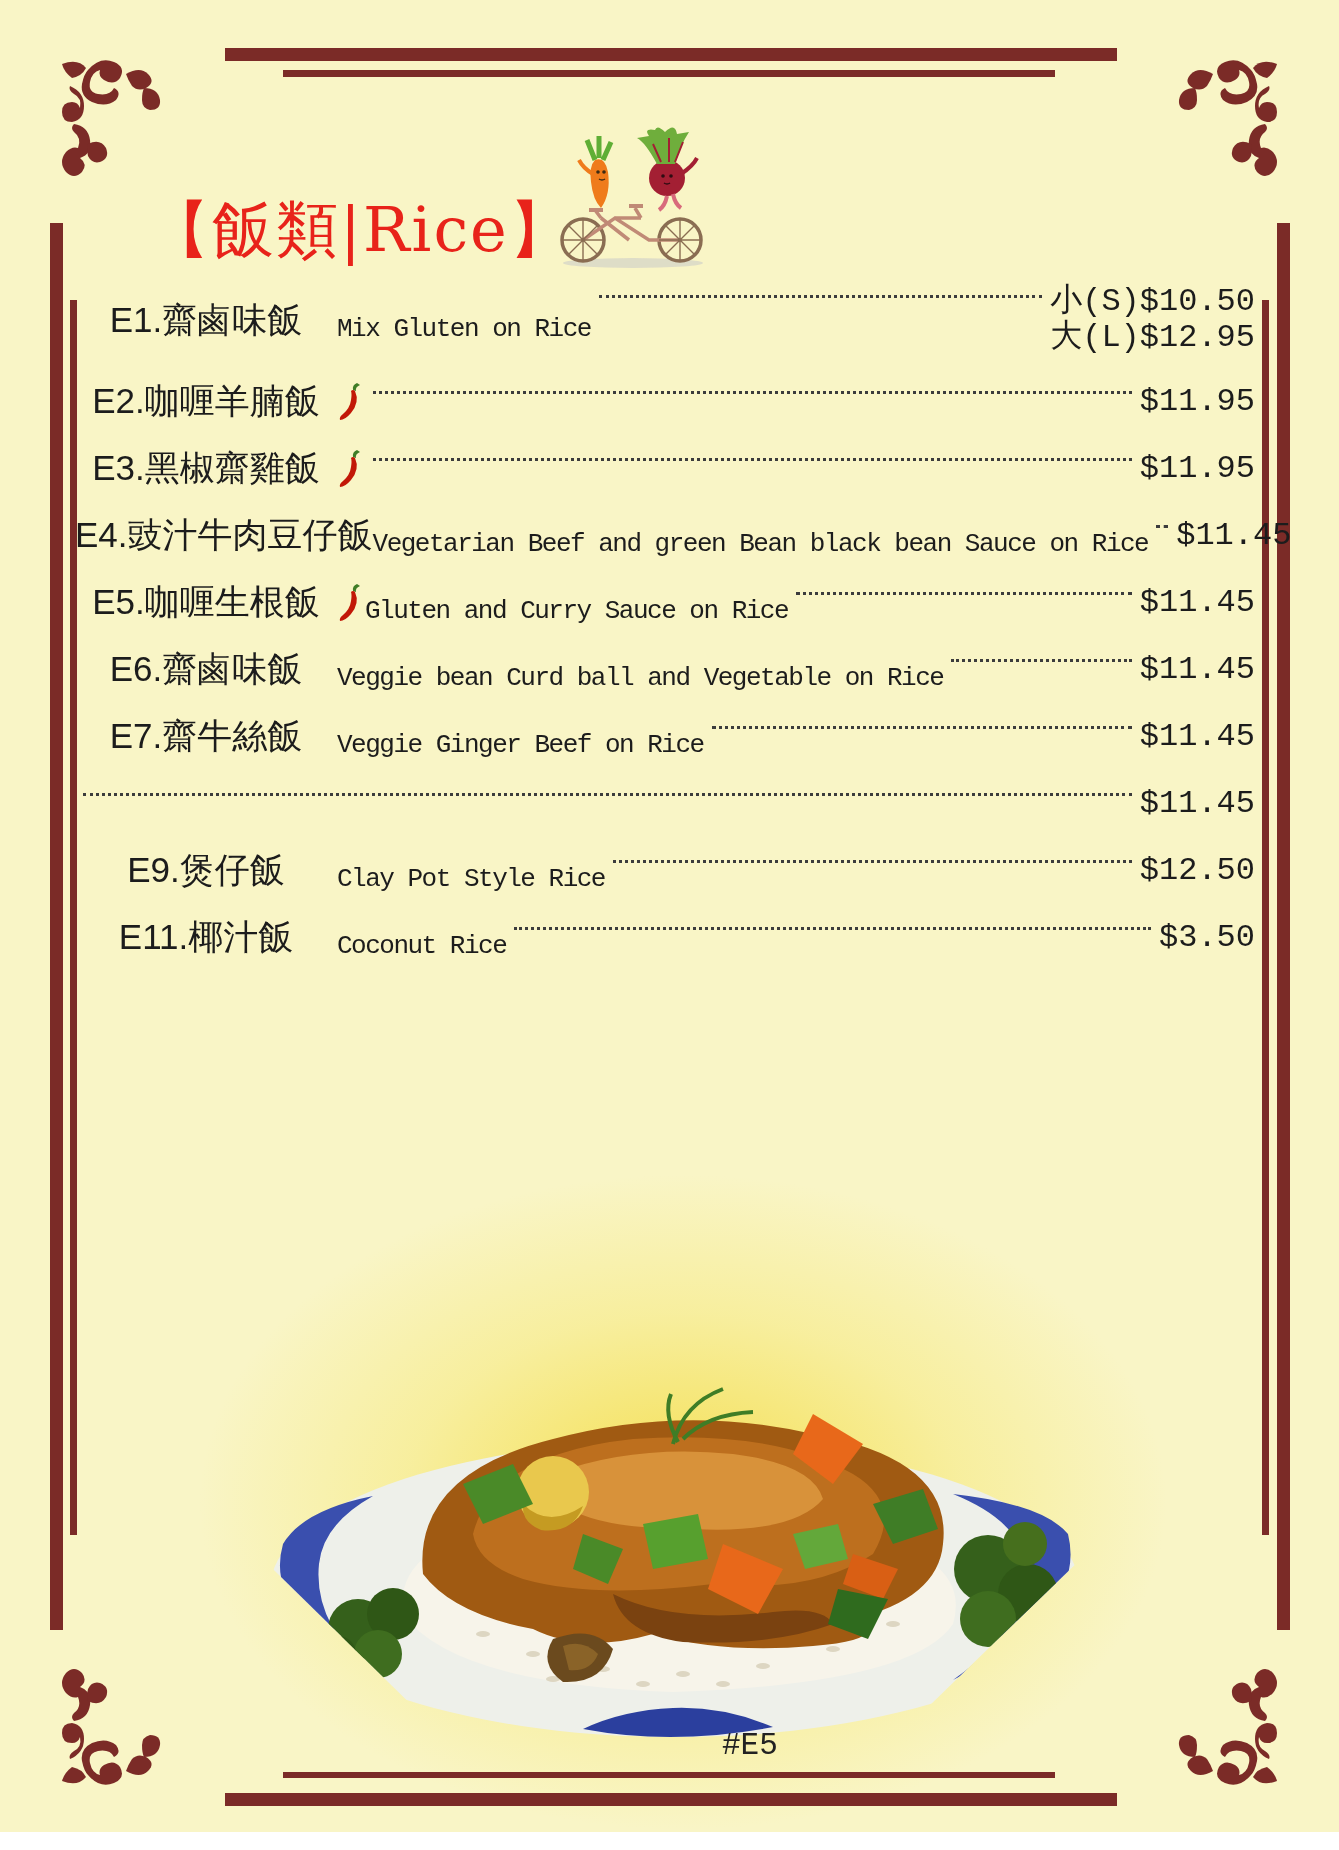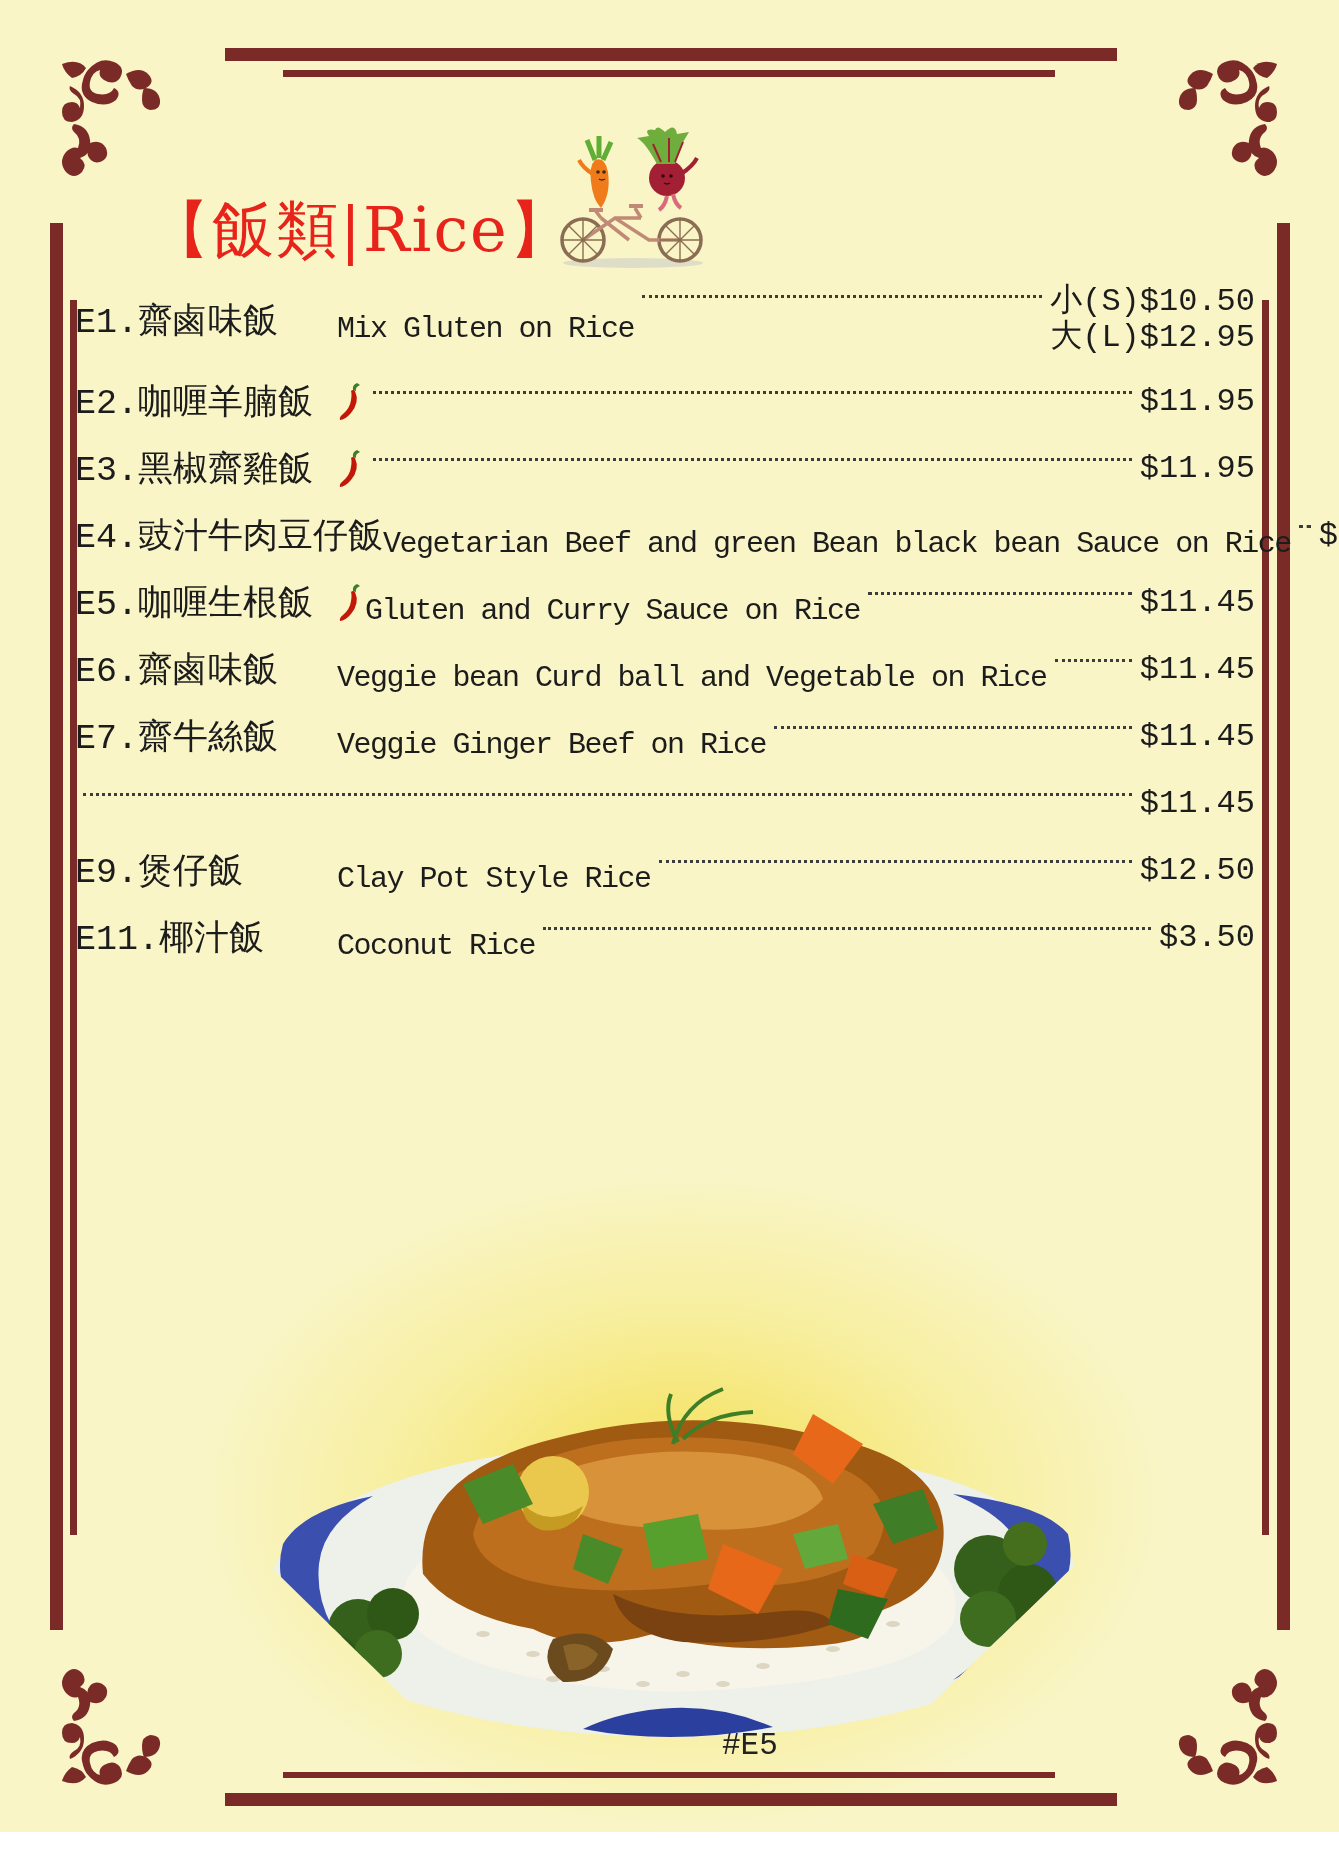--- a/index.html
+++ b/index.html
@@ -26,25 +26,25 @@
     font-family:"DejaVu Serif","DejaVu Sans",serif;
     font-size:62px;font-weight:normal;letter-spacing:2px;
     color:#e8231a;white-space:nowrap;
   }
   .illus{position:absolute;left:545px;top:122px;width:175px;height:150px;}
   
   .menu{position:absolute;left:75px;top:272px;width:1180px;}
   .row{display:flex;align-items:center;height:67px;white-space:nowrap;}
   .row.tall{height:96px;}
   .zh{
-    font-family:Liberation Mono, monospace;
-    font-size:35px;min-width:262px;flex-shrink:0;
+    font-family:Liberation Sans, sans-serif;
+    font-size:35px;min-width:262px;flex-shrink:0;text-align:center;
   }
   .chili{width:26px;height:40px;margin:0 2px 0 0;flex-shrink:0;align-self:center;}
-  .en{font-size:30px;letter-spacing:-1.5px;margin-top:17px;}
+  .en{font-size:26px;letter-spacing:-1.5px;margin-top:17px;}
   .leader{
     flex:1;min-width:12px;margin:0 8px;
     border-bottom:3px dotted #3c3c3c;
     height:1.45em;align-self:flex-start;
   }
   .price{
     font-size:32px;text-align:right;flex-shrink:0;
   }
   .price-line{line-height:1.12;}
   

